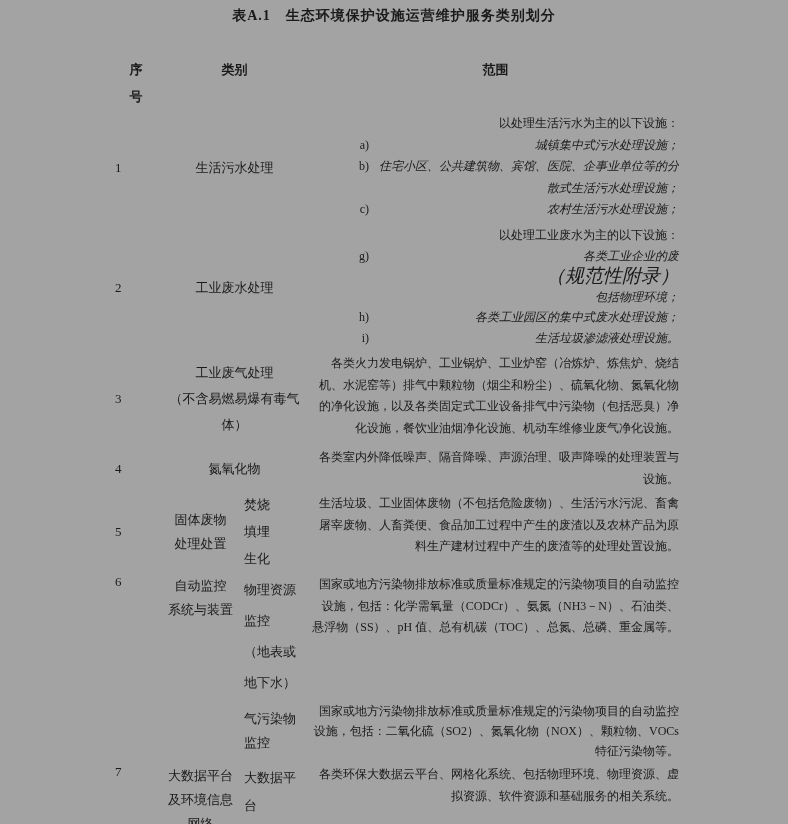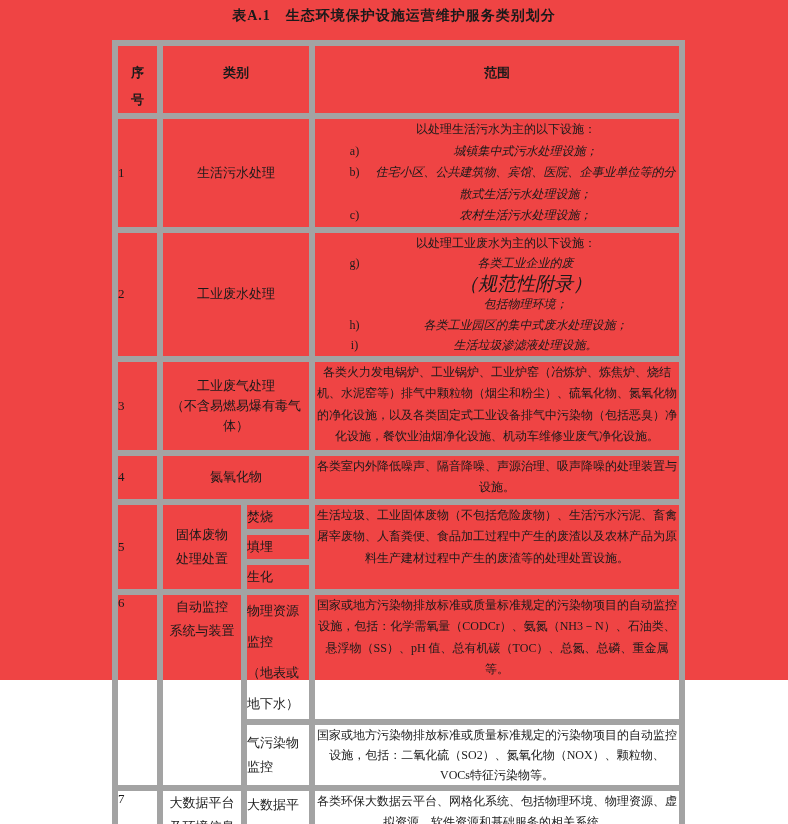--- a/index.html
+++ b/index.html
@@ -1,56 +1,56 @@
 <!DOCTYPE html>
 <html><head>
 <meta charset="utf-8">
 <style>
   html,body{margin:0;padding:0;}
   body{
     width:788px;height:824px;overflow:hidden;background:#ffffff;
     font-family:"Liberation Serif","DejaVu Serif",serif;
     color:#1a1a1a;
   }
-  .page{position:relative;width:788px;height:680px;background:#ef4444;}
+  .page{position:relative;width:788px;height:824px;background:#a3a3a3;}
   .doc-title{
     position:absolute;top:7px;left:0;width:788px;
     text-align:center;font-size:14px;font-weight:bold;letter-spacing:1px;
   }
   table.tbl{
     position:absolute;left:112px;top:40px;width:567px;
     border-collapse:collapse;table-layout:fixed;
     border:2px solid #1a1a1a;
   }
   .tbl th,.tbl td{
-    border:6px solid #a3a3a3;
+    border:3px solid #a3a3a3;
     padding:0;margin:0;overflow:hidden;
     font-weight:normal;
   }
   .tbl thead th{
     border-bottom:2px solid #1a1a1a;
     font-weight:bold;font-size:13px;
     vertical-align:top;padding-top:13px;text-align:center;
     line-height:27px;
   }
   .th-stack{display:inline-block;max-width:1.05em;word-break:break-all;line-height:27px;}
   
   .no-cell{font-size:13px;vertical-align:middle;text-align:left;padding-left:7px;
            font-family:"Liberation Serif","DejaVu Serif",serif;}
   
   .cat{font-size:13px;line-height:24px;vertical-align:middle;text-align:center;
        white-space:pre-line;}
   .cat-left{text-align:center;padding-left:14px;white-space:normal;}
-  .cat-r3{line-height:20px;padding:0 7px;}
+  .cat-r3{line-height:26px;padding:0 7px;}
   .sub{font-size:13px;vertical-align:middle;text-align:left;white-space:pre-line;line-height:24px;}
   .sub-water{line-height:31px;}
   .sub-bd{line-height:28px;vertical-align:top;padding-top:8px;}
   
   .scope{font-size:12px;line-height:21.5px;vertical-align:top;
-         padding:4px 8px 0 8px;text-align:center;}
+         padding:4px 8px 0 8px;text-align:right;}
   .scope .intro{margin-left:18px;}
   .scope .item{display:flex;align-items:flex-start;margin-left:22px;}
   .scope .marker{flex:0 0 35px;font-family:"Liberation Serif","DejaVu Serif",serif;}
   .scope .itxt{flex:1 1 auto;font-style:italic;}
   .scope .note{font-size:19px;}
   .scope-tight{line-height:20.5px;padding-top:2px;}
   .scope-air{line-height:20px;padding-top:1px;}
   .vt-6{vertical-align:top;padding-top:26px;}
   .vt-7no{vertical-align:top;padding-top:22px;}
   .vt-7cat{vertical-align:top;padding-top:24px;}

